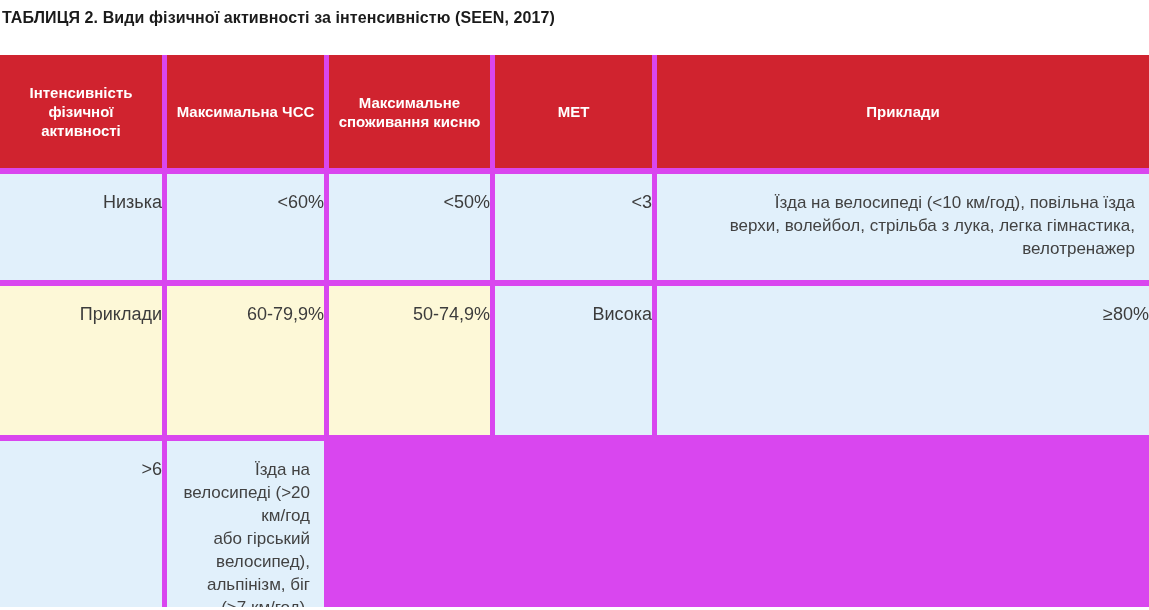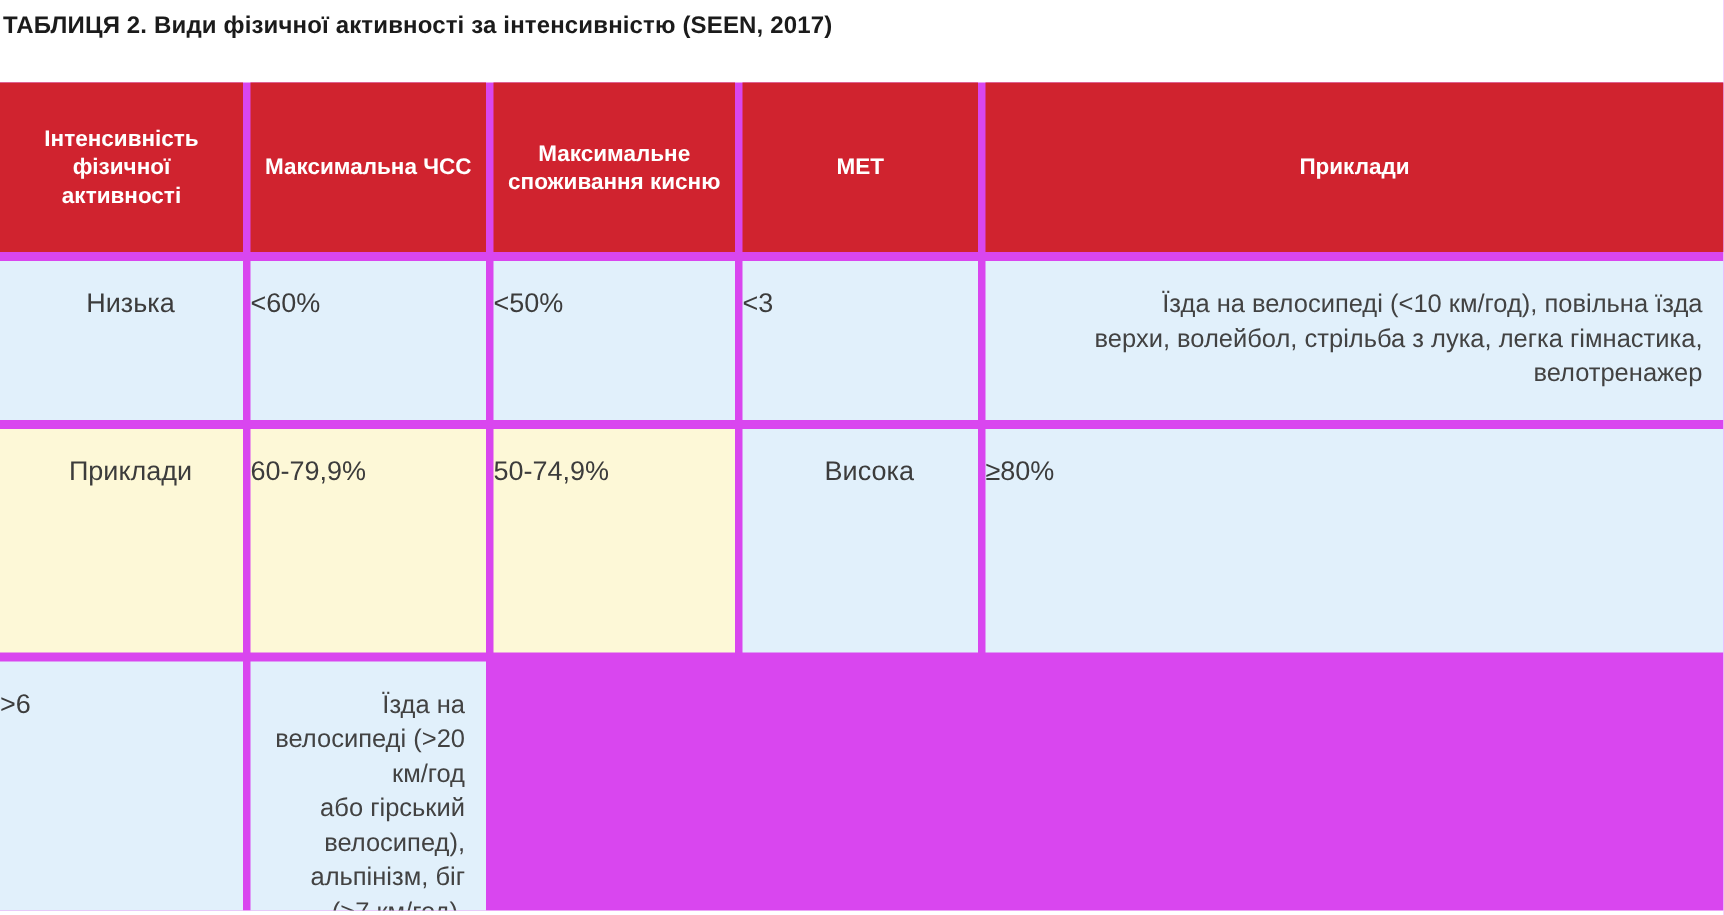--- a/index.html
+++ b/index.html
@@ -46,22 +46,22 @@
   }
 
   .row-blue   { background: var(--blue); }
   .row-yellow { background: var(--yellow); }
 
   .td {
     color: #3c3c3c;
     font-size: 18px;
     padding-top: 18px;
   }
-  .td.label  { padding-left: 12px; text-align: center; }
-  .td.center { text-align: left; }
+  .td.label  { padding-left: 12px; text-align: right; }
+  .td.center { text-align: right; }
 
   .td.examples {
     font-size: 17px;
     line-height: 23px;
     color: #424242;
     padding: 17px 14px 0 14px;
     white-space: pre-line;
     text-align: right;
   }
 </style>

